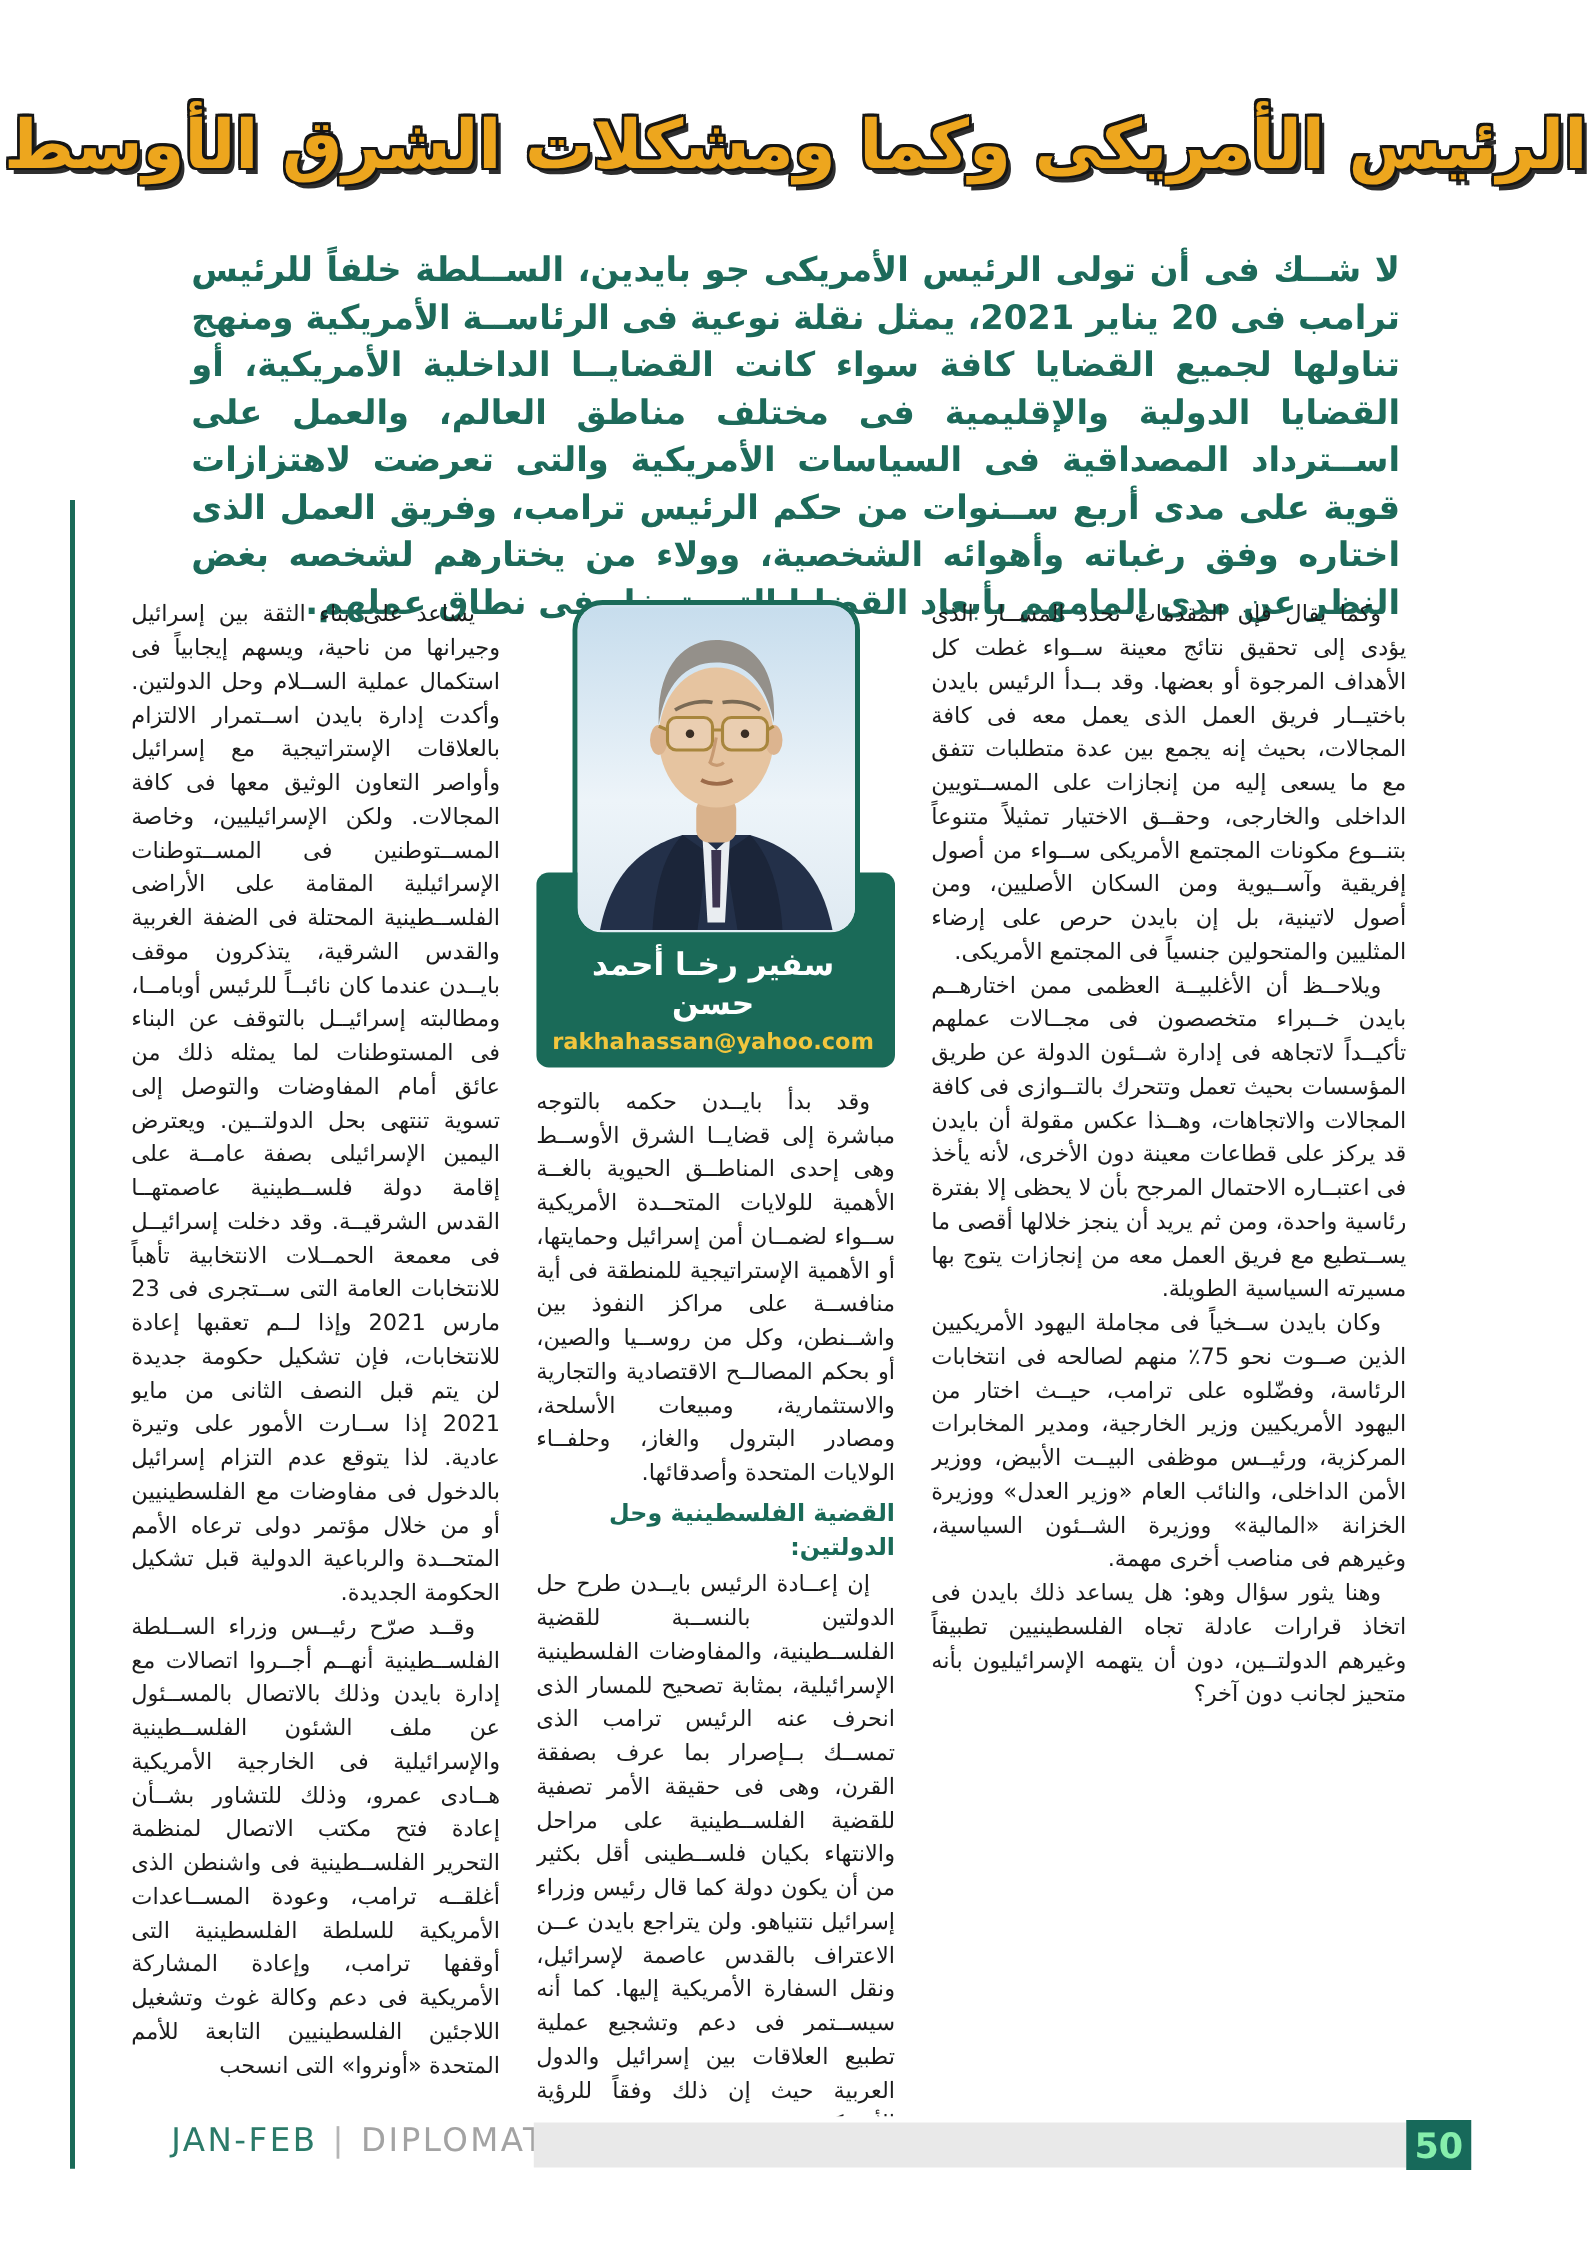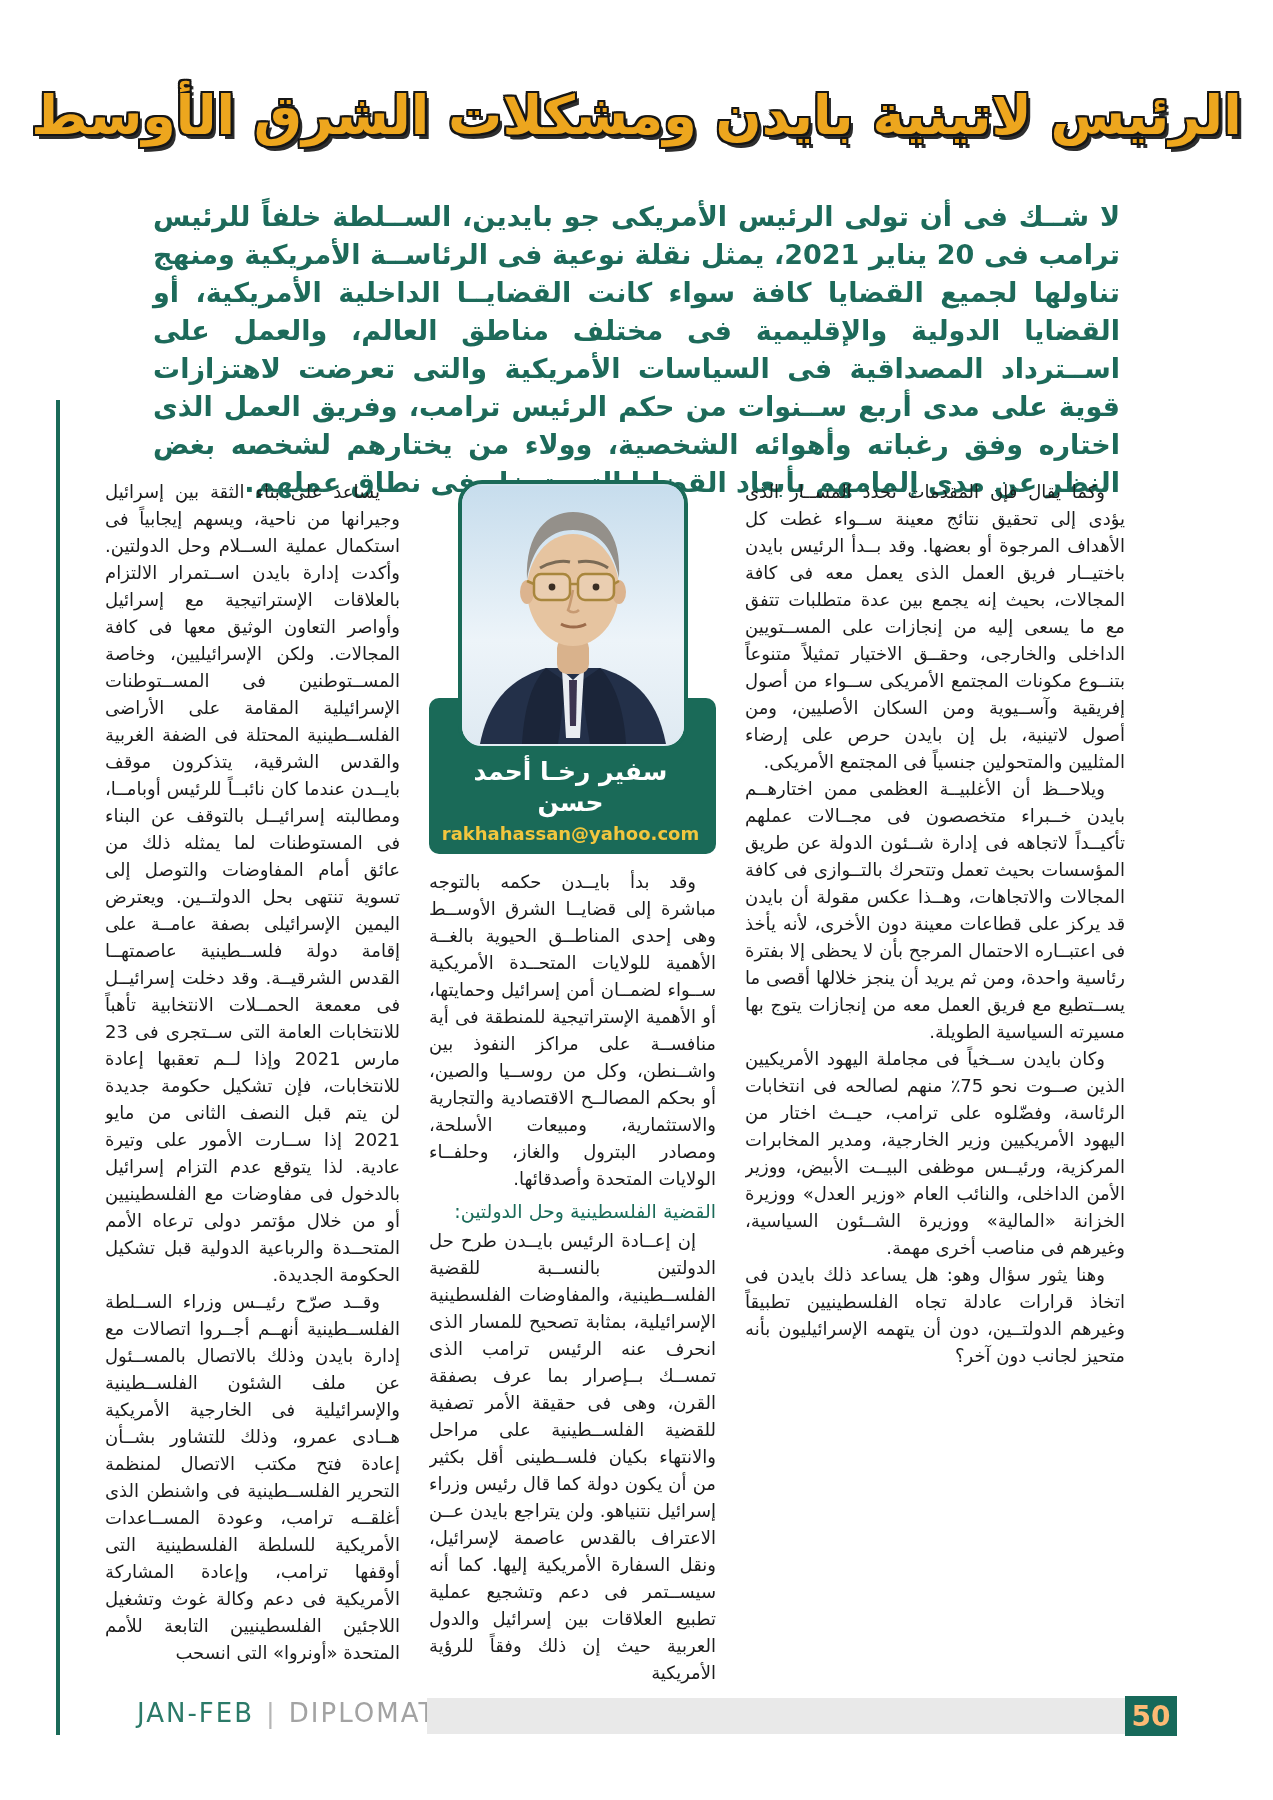--- a/index.html
+++ b/index.html
@@ -26,21 +26,21 @@
   .cols{
     position:absolute;top:478px;left:105px;width:1020px;height:1215px;
     direction:rtl;display:flex;justify-content:space-between;
   }
   .col{height:1215px;overflow:hidden;direction:rtl;}
   .col p{margin:0;text-align:justify;text-indent:20px;font-size:18px;line-height:27px;color:#1C1C1C;}
   .col-right{width:380px;}
   .col-middle{width:287px;}
   .col-left{width:295px;}
   .subhead{
-    margin:6px 0 2px 0;font-size:19px;line-height:27px;font-weight:normal;color:#1A6A58;text-align:right;
+    margin:6px 0 2px 0;font-size:19px;line-height:27px;font-weight:bold;color:#1A6A58;text-align:right;
   }
   
   .author{margin:0 0 14px 0;}
   .photo-frame{
     position:relative;z-index:2;width:222px;height:262px;margin:2px auto 0 auto;
     border:4px solid #1A6A58;border-radius:24px;overflow:hidden;
     background:linear-gradient(180deg,#cfe2ee 0%,#eef5f9 60%,#e3edf4 100%);
   }
   .photo-frame svg{display:block;width:100%;height:100%;}
   .caption{
@@ -56,31 +56,31 @@
     position:absolute;left:137px;top:1698px;height:36px;display:flex;align-items:flex-start;
     font-size:26px;letter-spacing:2px;white-space:nowrap;
   }
   .f-issue{color:#2B7A68;font-weight:500;}
   .f-sep{color:#B5B5B5;margin:0 12px;}
   .f-mag{color:#A3A3A3;}
   .f-year{color:#2B7A68;margin-left:14px;font-weight:500;}
   .footer-bar{position:absolute;left:427px;top:1698px;width:698px;height:36px;background:#E9E9E9;}
   .page-num{
     position:absolute;left:1125px;top:1696px;width:52px;height:40px;background:#17695A;
-    color:#fdba74;font-size:28px;font-weight:bold;display:flex;align-items:center;justify-content:center;
+    color:#86efac;font-size:28px;font-weight:bold;display:flex;align-items:center;justify-content:center;
   }
 </style>
 </head>
 <body>
 
 <div class="page">
 
   <div class="side-rule"></div>
 
-  <h1 class="title" dir="rtl">الرئيس لاتينية بايدن ومشكلات الشرق الأوسط</h1>
+  <h1 class="title" dir="rtl">الرئيس الأمريكى وكما ومشكلات الشرق الأوسط</h1>
 
   <p class="intro" dir="rtl">لا شــك فى أن تولى الرئيس الأمريكى جو بايدين، الســلطة خلفاً للرئيس ترامب فى 20 يناير 2021، يمثل نقلة نوعية فى الرئاســة الأمريكية ومنهج تناولها لجميع القضايا كافة سواء كانت القضايــا الداخلية الأمريكية، أو القضايا الدولية والإقليمية فى مختلف مناطق العالم، والعمل على اســترداد المصداقية فى السياسات الأمريكية والتى تعرضت لاهتزازات قوية على مدى أربع ســنوات من حكم الرئيس ترامب، وفريق العمل الذى اختاره وفق رغباته وأهوائه الشخصية، وولاء من يختارهم لشخصه بغض النظر عن مدى إلمامهم بأبعاد القضايا التى تدخل فى نطاق عملهم.</p>
 
   <div class="cols">
 
     <div class="col col-right">
       <p>وكما يقال فإن المقدمات تحدد المســار الذى يؤدى إلى تحقيق نتائج معينة ســواء غطت كل الأهداف المرجوة أو بعضها. وقد بــدأ الرئيس بايدن باختيــار فريق العمل الذى يعمل معه فى كافة المجالات، بحيث إنه يجمع بين عدة متطلبات تتفق مع ما يسعى إليه من إنجازات على المســتويين الداخلى والخارجى، وحقــق الاختيار تمثيلاً متنوعاً بتنــوع مكونات المجتمع الأمريكى ســواء من أصول إفريقية وآســيوية ومن السكان الأصليين، ومن أصول لاتينية، بل إن بايدن حرص على إرضاء المثليين والمتحولين جنسياً فى المجتمع الأمريكى.</p>
       <p>ويلاحــظ أن الأغلبيــة العظمى ممن اختارهــم بايدن خــبراء متخصصون فى مجــالات عملهم تأكيــداً لاتجاهه فى إدارة شــئون الدولة عن طريق المؤسسات بحيث تعمل وتتحرك بالتــوازى فى كافة المجالات والاتجاهات، وهــذا عكس مقولة أن بايدن قد يركز على قطاعات معينة دون الأخرى، لأنه يأخذ فى اعتبــاره الاحتمال المرجح بأن لا يحظى إلا بفترة رئاسية واحدة، ومن ثم يريد أن ينجز خلالها أقصى ما يســتطيع مع فريق العمل معه من إنجازات يتوج بها مسيرته السياسية الطويلة.</p>
       <p>وكان بايدن ســخياً فى مجاملة اليهود الأمريكيين الذين صــوت نحو 75٪ منهم لصالحه فى انتخابات الرئاسة، وفضّلوه على ترامب، حيــث اختار من اليهود الأمريكيين وزير الخارجية، ومدير المخابرات المركزية، ورئيــس موظفى البيــت الأبيض، ووزير الأمن الداخلى، والنائب العام «وزير العدل» ووزيرة الخزانة «المالية» ووزيرة الشــئون السياسية، وغيرهم فى مناصب أخرى مهمة.</p>
       <p>وهنا يثور سؤال وهو: هل يساعد ذلك بايدن فى اتخاذ قرارات عادلة تجاه الفلسطينيين تطبيقاً وغيرهم الدولتــين، دون أن يتهمه الإسرائيليون بأنه متحيز لجانب دون آخر؟</p>

